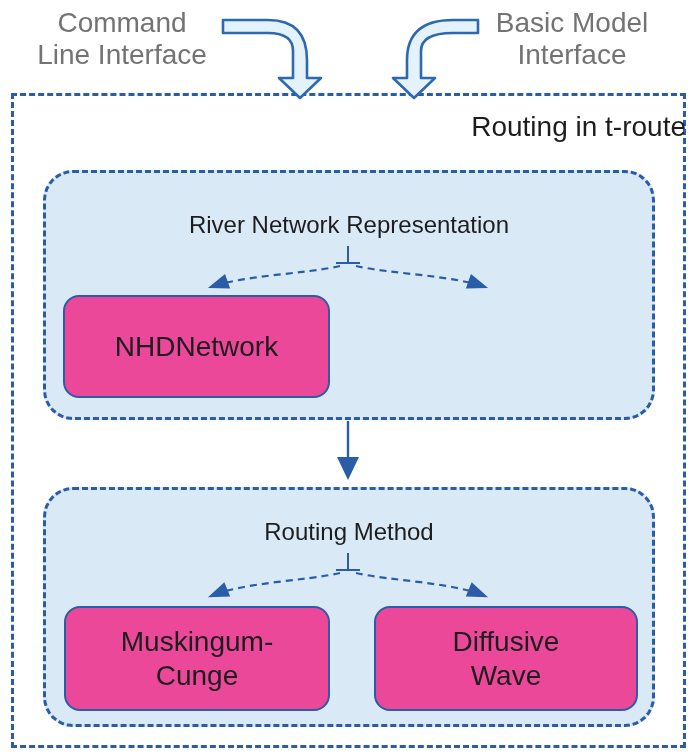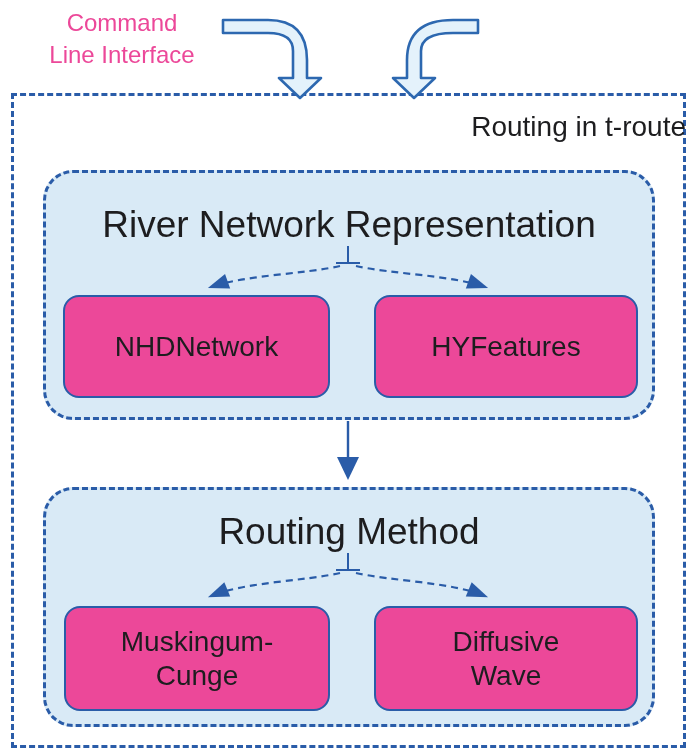--- a/index.html
+++ b/index.html
@@ -1,42 +1,42 @@
 <!DOCTYPE html>
 <html><head>
 <meta charset="utf-8">
 <style>
   html,body{margin:0;padding:0;background:#ffffff;}
   .canvas{
     position:relative;width:696px;height:755px;background:#ffffff;
     font-family:"Liberation Sans", sans-serif;color:#1d1d1f;overflow:hidden;
   }
   .top-label{
-    position:absolute;text-align:center;font-size:24px;line-height:32px;
-    white-space:pre-line;color:#ec4899;
+    position:absolute;text-align:center;font-size:28px;line-height:32px;
+    white-space:pre-line;color:#737373;
   }
   .cli{left:8px;top:7px;width:228px;}
   .bmi{left:460px;top:7px;width:224px;}
   .outer-box{
     position:absolute;left:11px;top:93px;width:675px;height:655px;
     border:3px dashed #2a5ca8;box-sizing:border-box;background:transparent;
   }
   .outer-title{
     position:absolute;left:11px;top:111px;width:675px;text-align:right;
     font-size:28px;line-height:32px;
   }
   .group-container{
     position:absolute;left:43px;width:612px;background:#d9eaf6;
     border:3px dashed #2a5ca8;border-radius:30px;box-sizing:border-box;z-index:1;
   }
   .c1{top:170px;height:250px;}
   .c2{top:487px;height:240px;}
   .container-title{
     position:absolute;left:43px;width:612px;text-align:center;
-    font-size:37px;line-height:32px;z-index:2;
+    font-size:24px;line-height:32px;z-index:2;
   }
   .c1-title{top:209px;}
   .c2-title{top:516px;}
   .leaf{
     position:absolute;background:#ec4899;border:2.5px solid #2a5ca8;
     border-radius:16px;box-sizing:border-box;display:flex;align-items:center;
     justify-content:center;text-align:center;font-size:28px;line-height:34px;
     white-space:pre-line;z-index:2;
   }
   .nhd{left:63px;top:295px;width:267px;height:103px;}
@@ -49,30 +49,31 @@
   }
 </style>
 </head>
 <body>
 
 <div class="canvas">
 
   <div class="top-label cli">Command
 Line Interface</div>
 
+  <div class="top-label bmi">Basic Model
+Interface</div>
 
   <div class="outer-box"></div>
 
   <div class="outer-title">Routing in t-route</div>
 
   <div class="group-container c1"></div>
   <div class="container-title c1-title">River Network Representation</div>
 
   <div class="leaf nhd">NHDNetwork</div>
-  <div class="leaf hyf">HYFeatures</div>
 
   <div class="group-container c2"></div>
   <div class="container-title c2-title">Routing Method</div>
 
   <div class="leaf diff">Diffusive
 Wave</div>
   <div class="leaf musk">Muskingum-
 Cunge</div>
 
   <svg class="overlay" viewBox="0 0 696 755" xmlns="http://www.w3.org/2000/svg">

